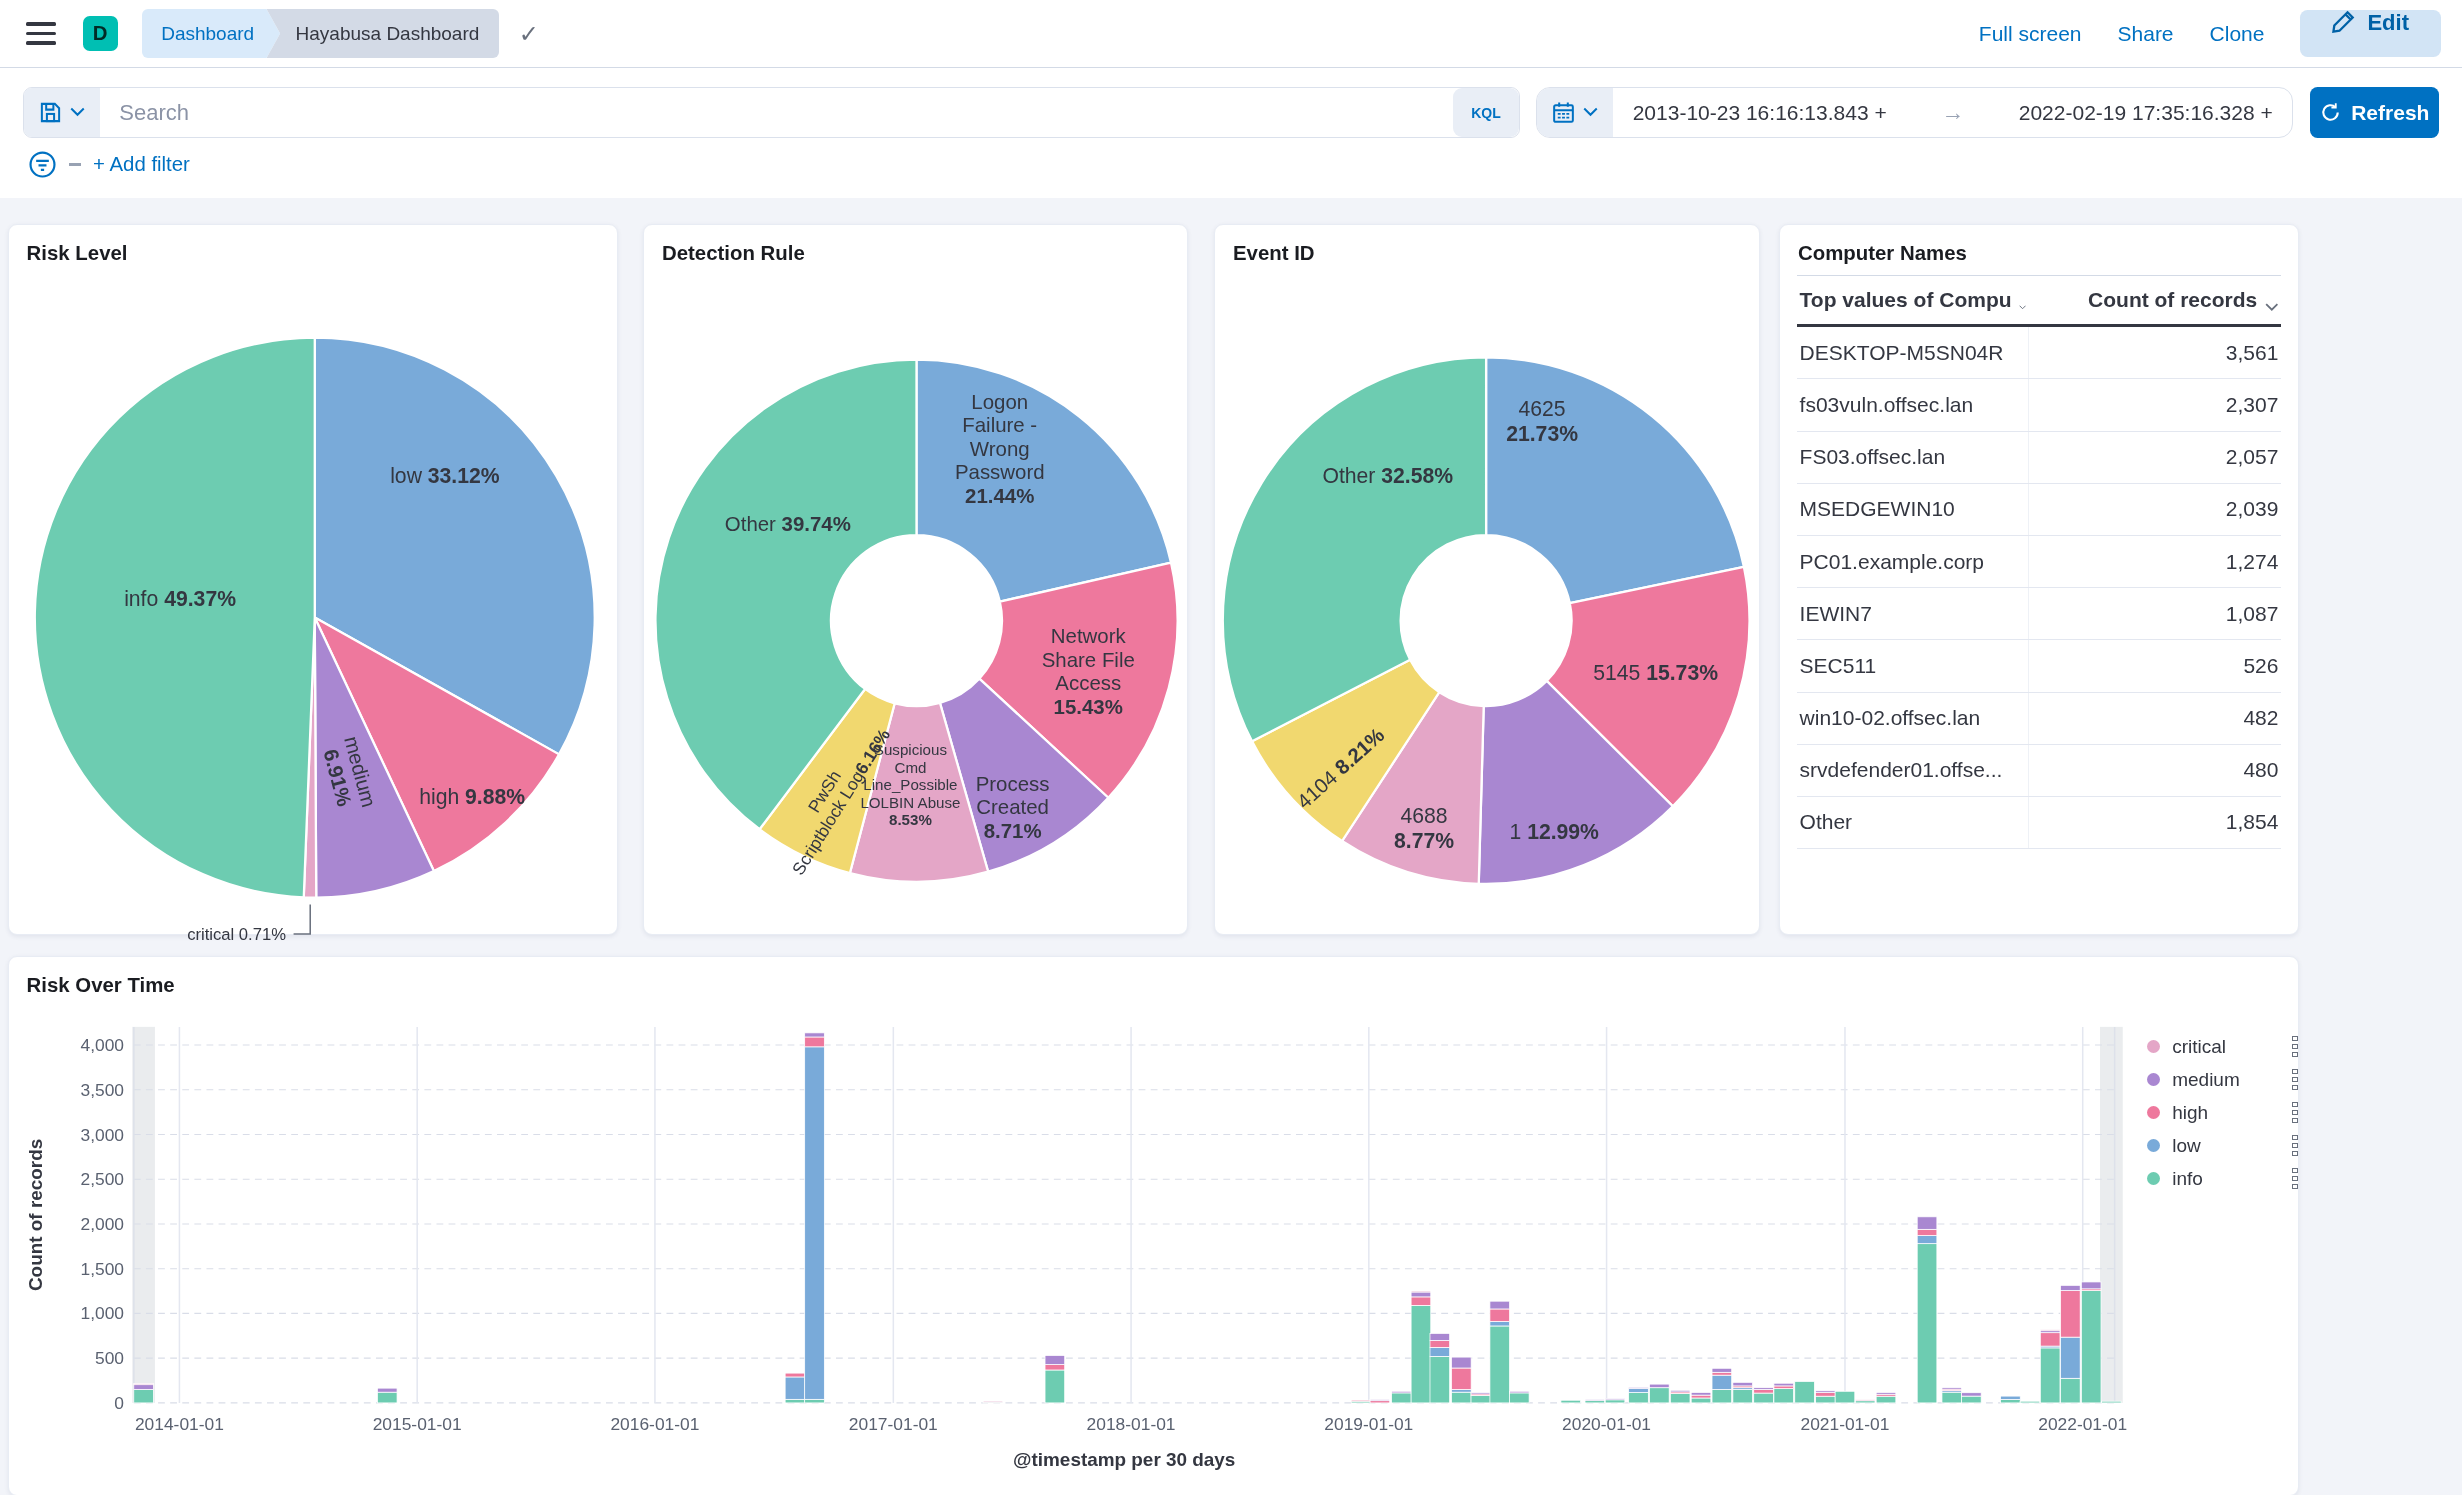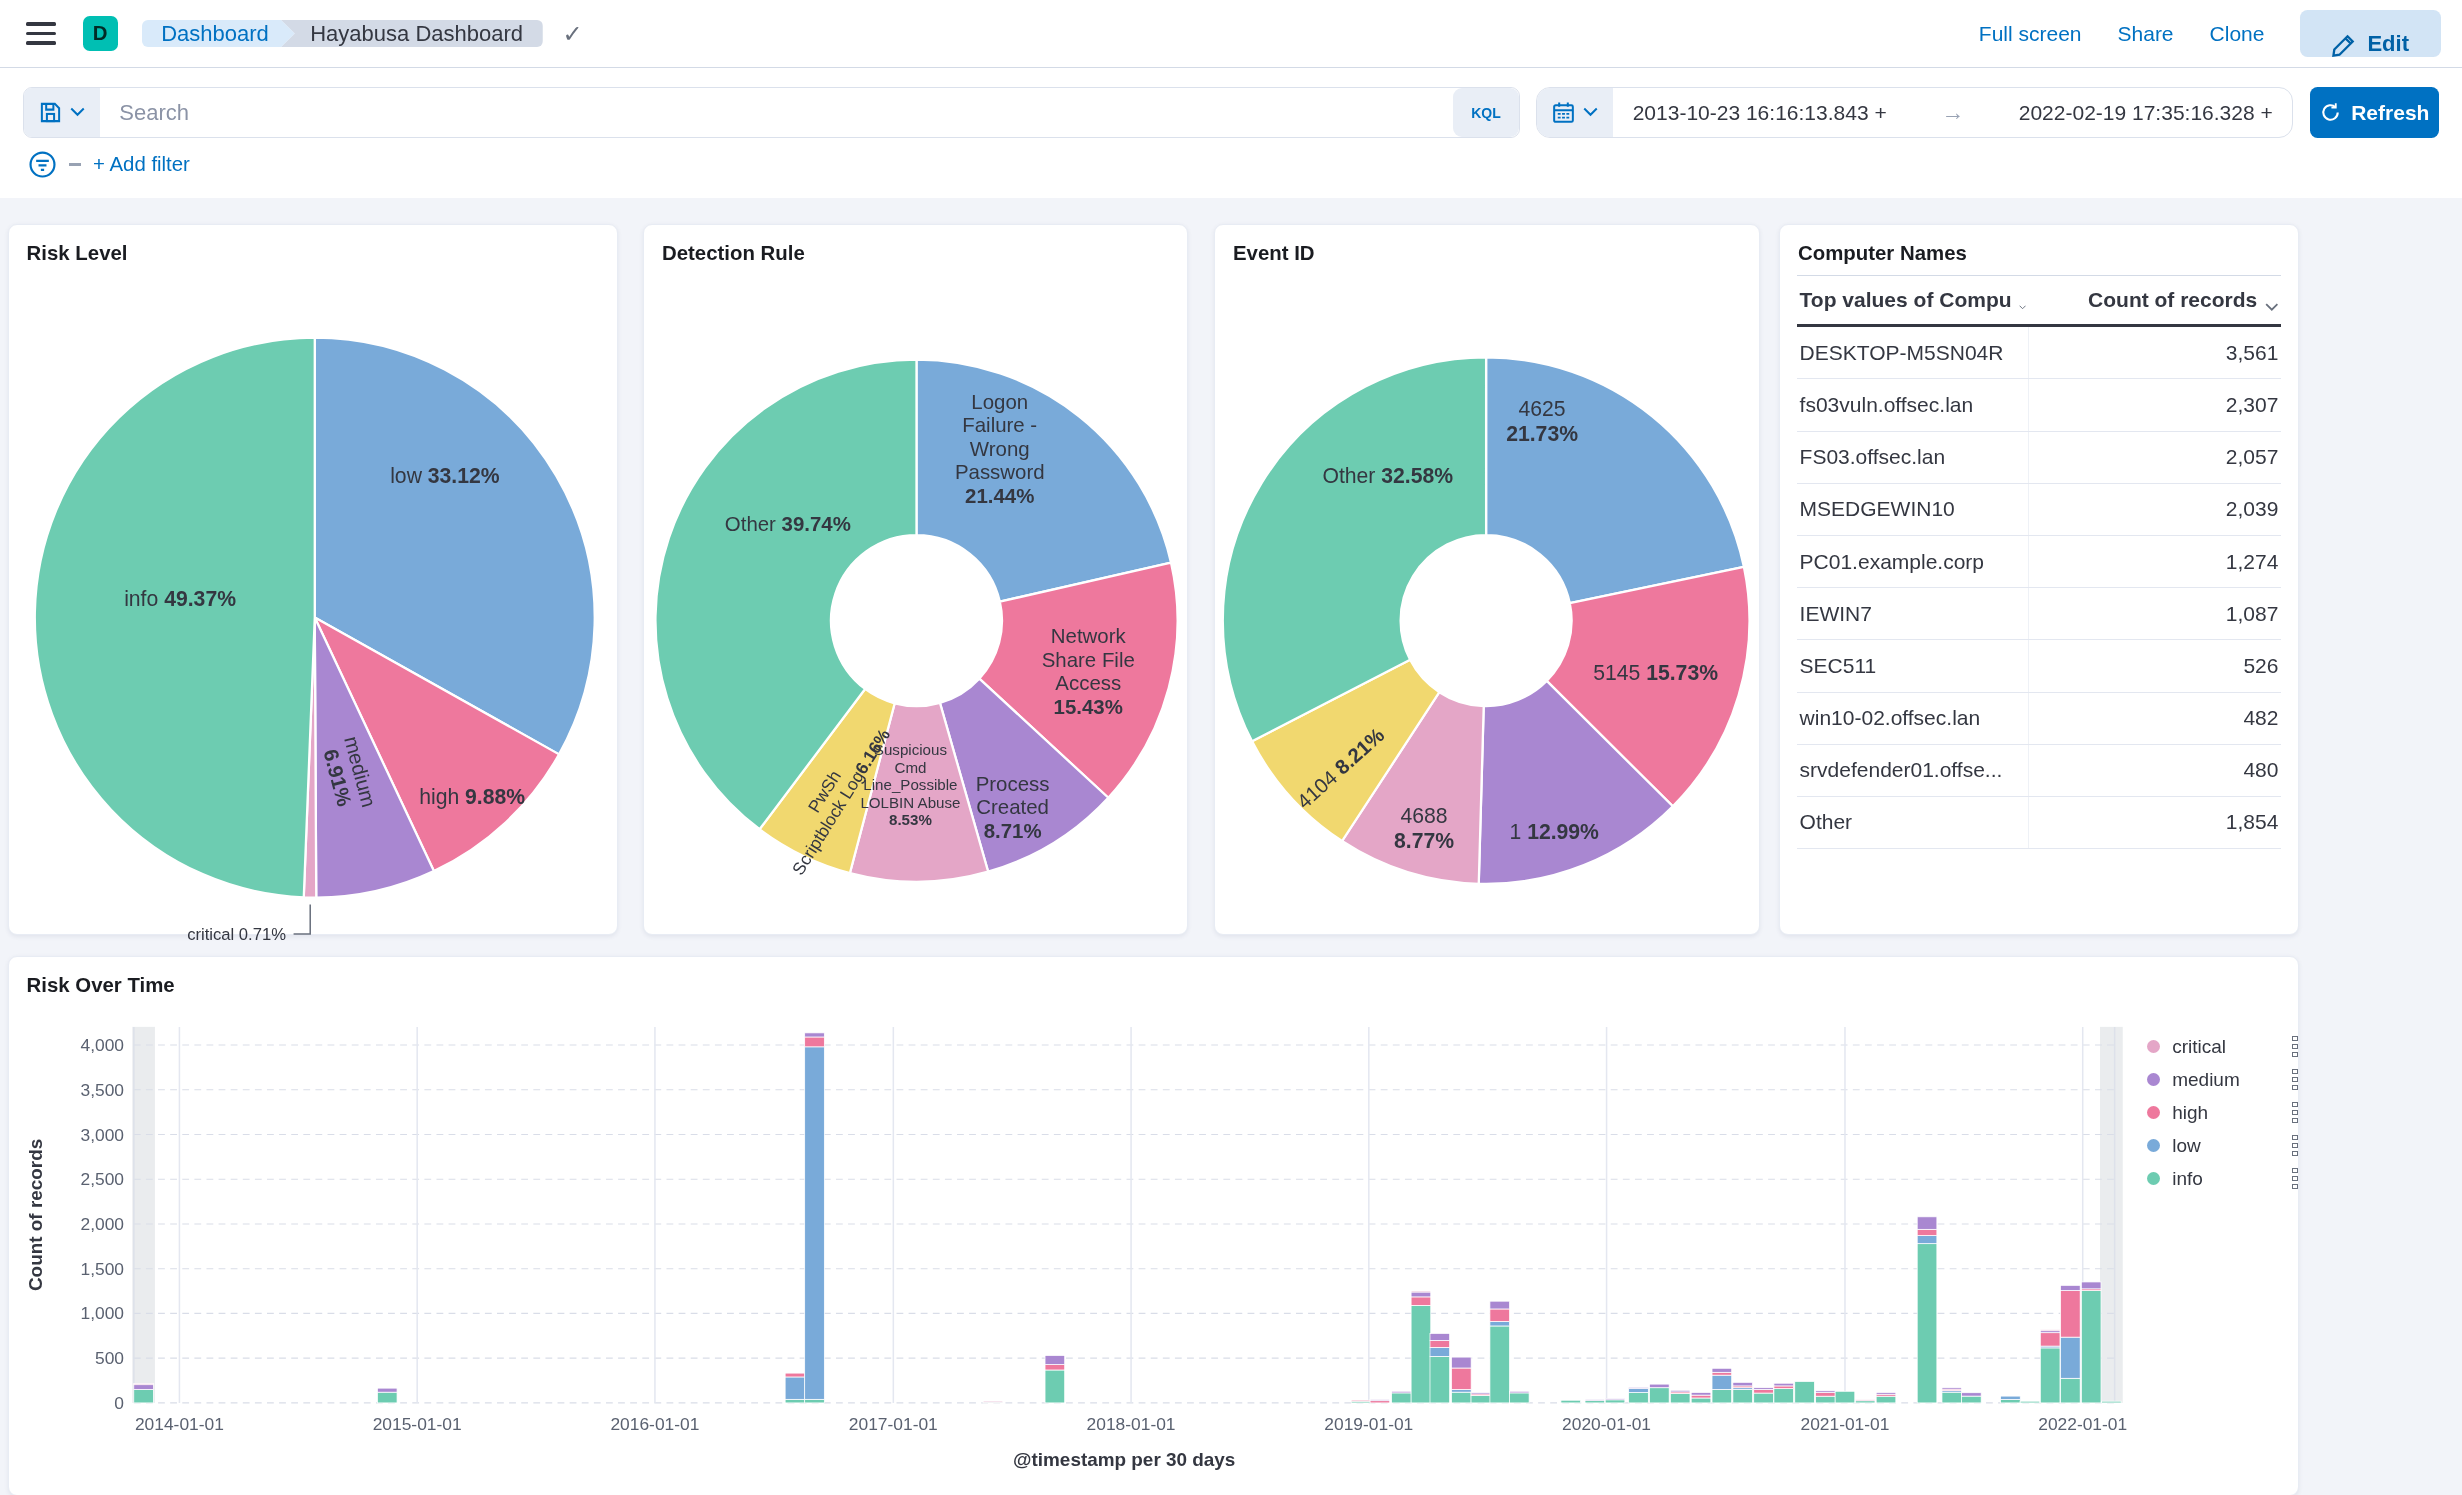--- a/index.html
+++ b/index.html
@@ -8,29 +8,29 @@
   .screen { position:relative; width:2462px; height:1495px; }
 
   
   .navbar { position:absolute; top:0; left:0; right:0; height:68px; background:#fff;
     border-bottom:1.5px solid #d3dae6; display:flex; align-items:center; padding:0 21px; }
   .hamburger { width:30px; height:23px; display:flex; flex-direction:column; justify-content:space-between; cursor:pointer; margin-left:4.5px;}
   .hamburger i { display:block; height:3.8px; background:#343741; border-radius:1.5px; }
   .logo { width:35px; height:35px; margin-left:27px; background:#00bfb3; border-radius:6.8px;
     display:flex; align-items:center; justify-content:center; font-weight:bold; font-size:20.4px; color:#012b26; }
   .breadcrumbs { display:flex; align-items:center; margin-left:24px; }
-  .crumb { height:27px; display:flex; align-items:center; font-size:22px; padding:0 19.7px; white-space:nowrap; }
+  .crumb { height:49px; display:flex; align-items:center; font-size:19px; padding:0 19.7px; white-space:nowrap; }
   .crumb.first { background:#d9eafa; color:#0071c2; border-radius:6px 0 0 6px; padding-right:26px;
     clip-path:polygon(0 0, calc(100% - 13.6px) 0, 100% 50%, calc(100% - 13.6px) 100%, 0 100%); }
   .crumb.last { background:#d3dae6; color:#343741; border-radius:0 6px 6px 0; margin-left:-13.6px; padding-left:29px;
     clip-path:polygon(0 0, 100% 0, 100% 100%, 0 100%, 13.6px 50%); }
   .nav-check { margin-left:19.7px; color:#69707d; font-size:24px; }
   .nav-right { margin-left:auto; display:flex; align-items:center; gap:36px; }
   .nav-link { color:#0071c2; font-size:21px; font-weight:500; cursor:pointer; white-space:nowrap; }
-  .edit-btn { display:flex; align-items:flex-end; gap:12px; background:#d2e4f5; color:#0061a6;
+  .edit-btn { display:flex; align-items:flex-start; gap:12px; background:#d2e4f5; color:#0061a6;
     font-size:22px; font-weight:600; border:none; border-radius:7.6px; height:47px; padding:0 32px; cursor:pointer; }
   .edit-btn svg { width:23px; height:23px; }
 
   
   .querybar { position:absolute; top:87px; left:23px; right:23px; height:51px; display:flex; gap:16.6px; }
   .search-control { flex:1 1 auto; display:flex; align-items:stretch; border:1.5px solid #dbe1ec; border-radius:9px; overflow:hidden; background:#fff; }
   .seg { background:#e9eef6; display:flex; align-items:center; justify-content:center; gap:7.6px; padding:0 15px; cursor:pointer; }
   .seg svg { display:block; }
   .search-input { flex:1; border:none; outline:none; font-size:22px; padding:0 19.7px; color:#343741; background:#fff;
     font-family:inherit; }

